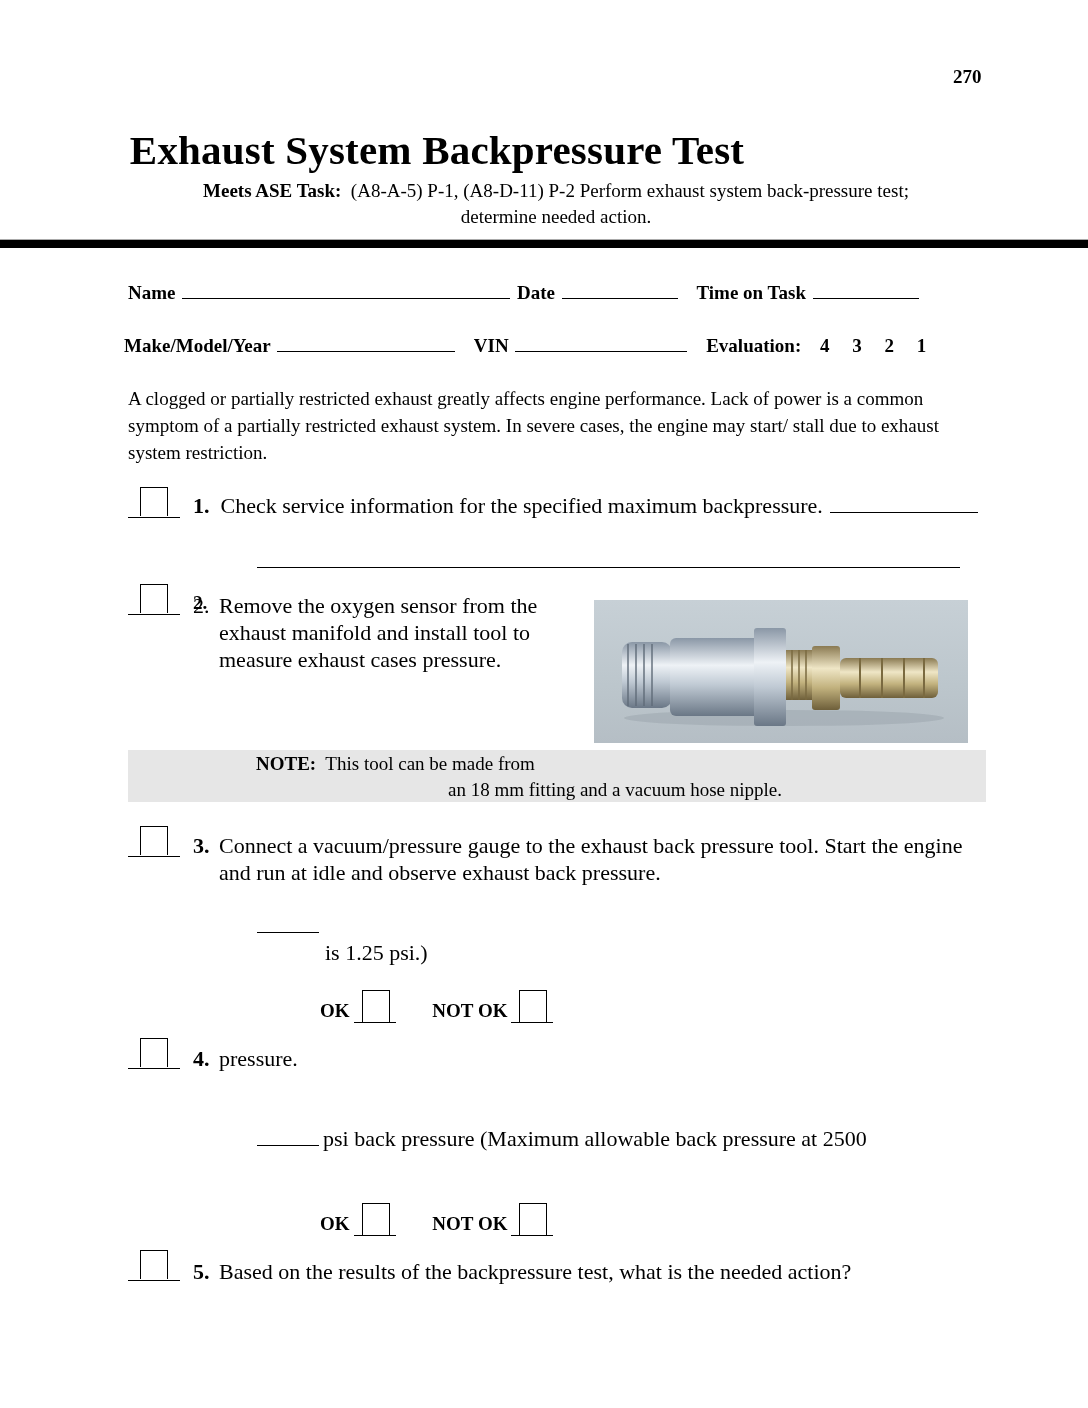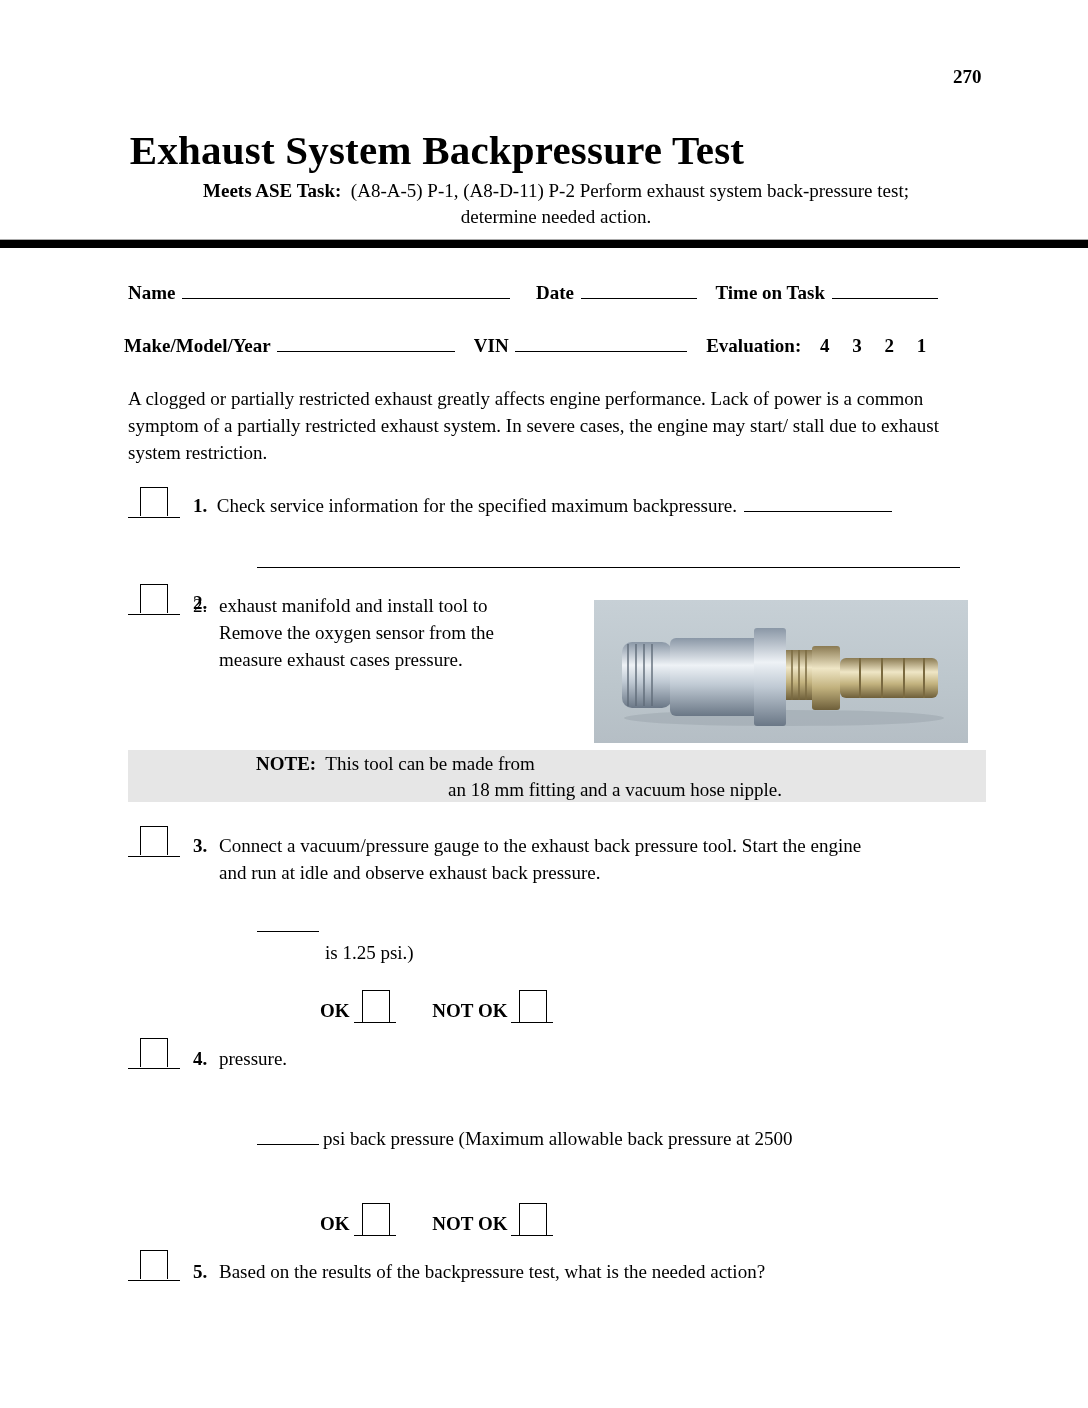--- a/index.html
+++ b/index.html
@@ -11,21 +11,21 @@
   .abs { position: absolute; }
   .page-num { top: 66px; left: 953px; font-size: 19px; font-weight: bold; }
   .title { top: 126px; left: 0; width: 874px; text-align: center; font-size: 41px; font-weight: bold; letter-spacing: 0.2px; }
   .subtitle { top: 178px; left: 0; width: 1112px; text-align: center; font-size: 19px; line-height: 26px; }
   .subtitle b { font-weight: bold; }
   .rule { top: 239px; left: 0; width: 1088px; height: 8px; background: #000; border-top: 1px solid #aaa; }
   .row { font-size: 19px; font-weight: bold; white-space: nowrap; }
   .blank { display: inline-block; border-bottom: 1.5px solid #000; height: 18px; vertical-align: baseline; margin: 0 2px; }
   .intro { top: 385px; left: 128px; width: 840px; font-size: 19px; line-height: 27px; }
   .step-num { font-weight: bold; }
-  .step { font-size: 19px; line-height: 27px; }
+  .step { font-size: 22px; line-height: 27px; }
   .chk {
     position: absolute; width: 52px; height: 30px;
     border-bottom: 1.5px solid #000;
   }
   .chk .box {
     position: absolute; left: 12px; top: 0; width: 28px; height: 29px;
     border: 1.5px solid #000; border-bottom: none; box-sizing: border-box;
   }
   .okbox { display: inline-block; position: relative; width: 42px; height: 30px; border-bottom: 1.5px solid #000; vertical-align: -6px; margin-left: 4px; }
   .okbox .box { position: absolute; left: 8px; top: -2px; width: 28px; height: 32px; border: 1.5px solid #000; border-bottom: none; box-sizing: border-box; }
@@ -44,21 +44,21 @@
 <div class="abs subtitle">
   <div><b>Meets ASE Task:</b>&nbsp; <span>(A8-A-5) P-1, (A8-D-11) P-2  Perform exhaust system back-pressure test;</span></div>
   <div>determine needed action.</div>
 </div>
 
 <div class="abs rule"></div>
 
 <div class="abs row" style="top:280px; left:128px;">
   <span>Name</span>
   <span class="blank" style="width:328px;"></span>
-  <span style="margin-left:19px;">Date</span>
+  <span style="margin-left:0;">Date</span>
   <span class="blank" style="width:116px;"></span>
   <span style="margin-left:12px;">Time on Task</span>
   <span class="blank" style="width:106px;"></span>
 </div>
 
 <div class="abs row" style="top:333px; left:124px;text-align:center;">
   <span>Make/Model/Year</span>
   <span class="blank" style="width:178px;"></span>
   <span style="margin-left:12px;">VIN</span>
   <span class="blank" style="width:172px;"></span>
@@ -79,22 +79,22 @@
   <span>Check service information for the specified maximum backpressure.</span>
   <span class="blank" style="width:148px; height:14px;"></span>
 </div>
 <div class="abs" style="top:567px; left:257px; width:703px; border-bottom:1.5px solid #000;"></div>
 
 <div class="chk" style="top:584px; left:128px;">
     <div class="box"></div>
   </div>
 <div class="abs step" style="top:592px; left:193px;">2.</div>
 <div class="abs step" style="top:592px; left:219px; white-space:nowrap; font-weight:normal;">
+  <div>Remove the oxygen sensor from the</div>
   <div>exhaust manifold and install tool to</div>
-  <div>Remove the oxygen sensor from the</div>
   <div>measure exhaust cases pressure.</div>
 </div>
 <div class="abs step-num" style="top:592px; left:193px; font-size:19px; font-weight:bold;">2.</div>
 
 <div class="abs photo">
   <svg width="374" height="143" viewBox="0 0 374 143">
     <defs>
       <linearGradient id="steel" x1="0" y1="0" x2="0" y2="1">
         <stop offset="0" stop-color="#8a97a6"></stop>
         <stop offset="0.35" stop-color="#eef2f6"></stop>

